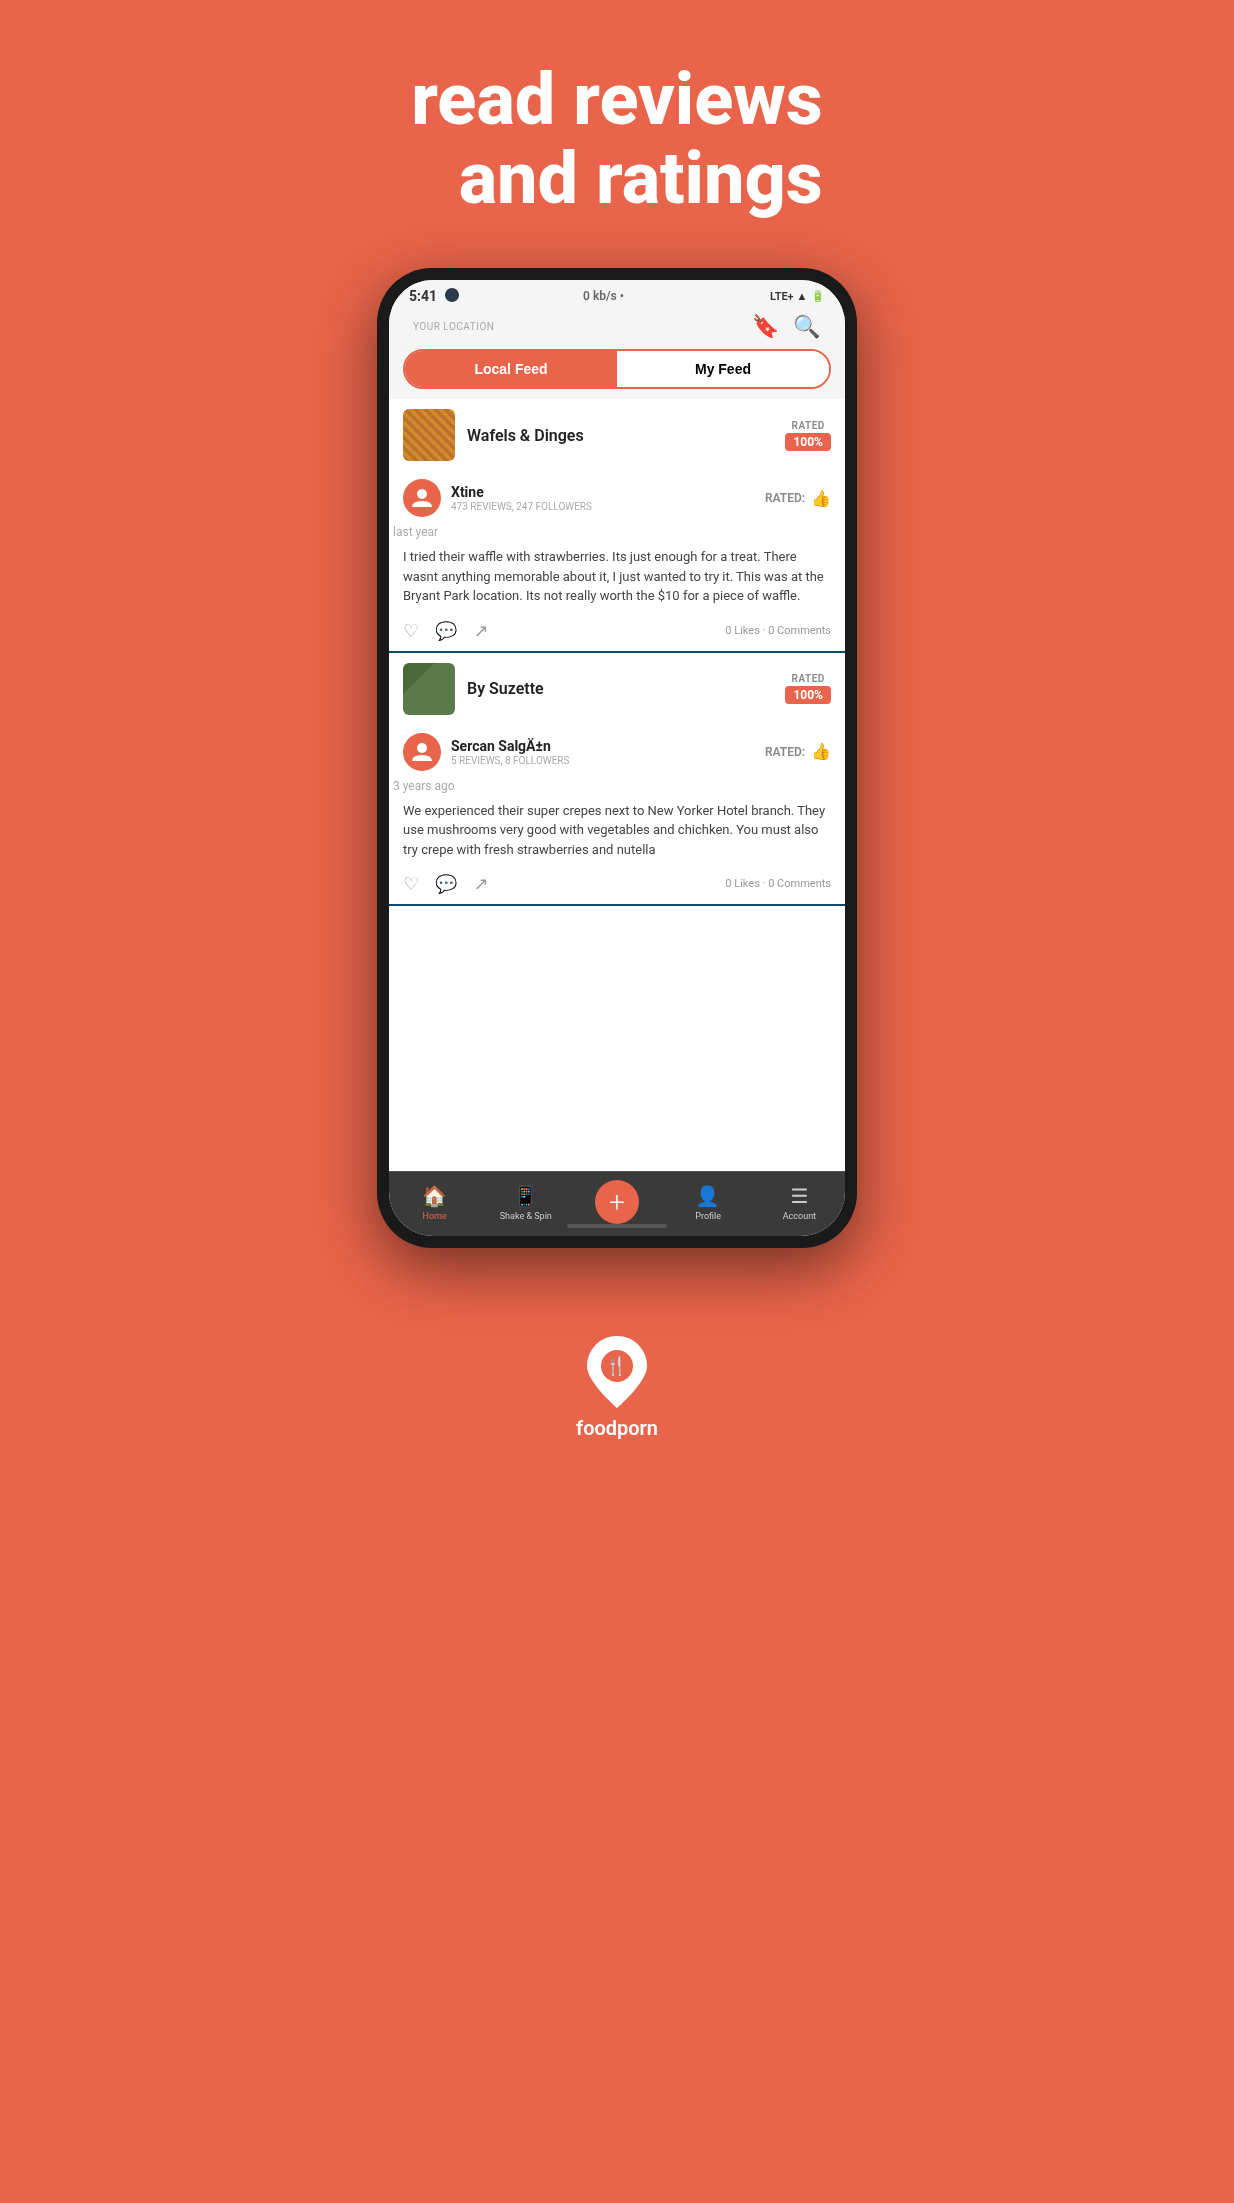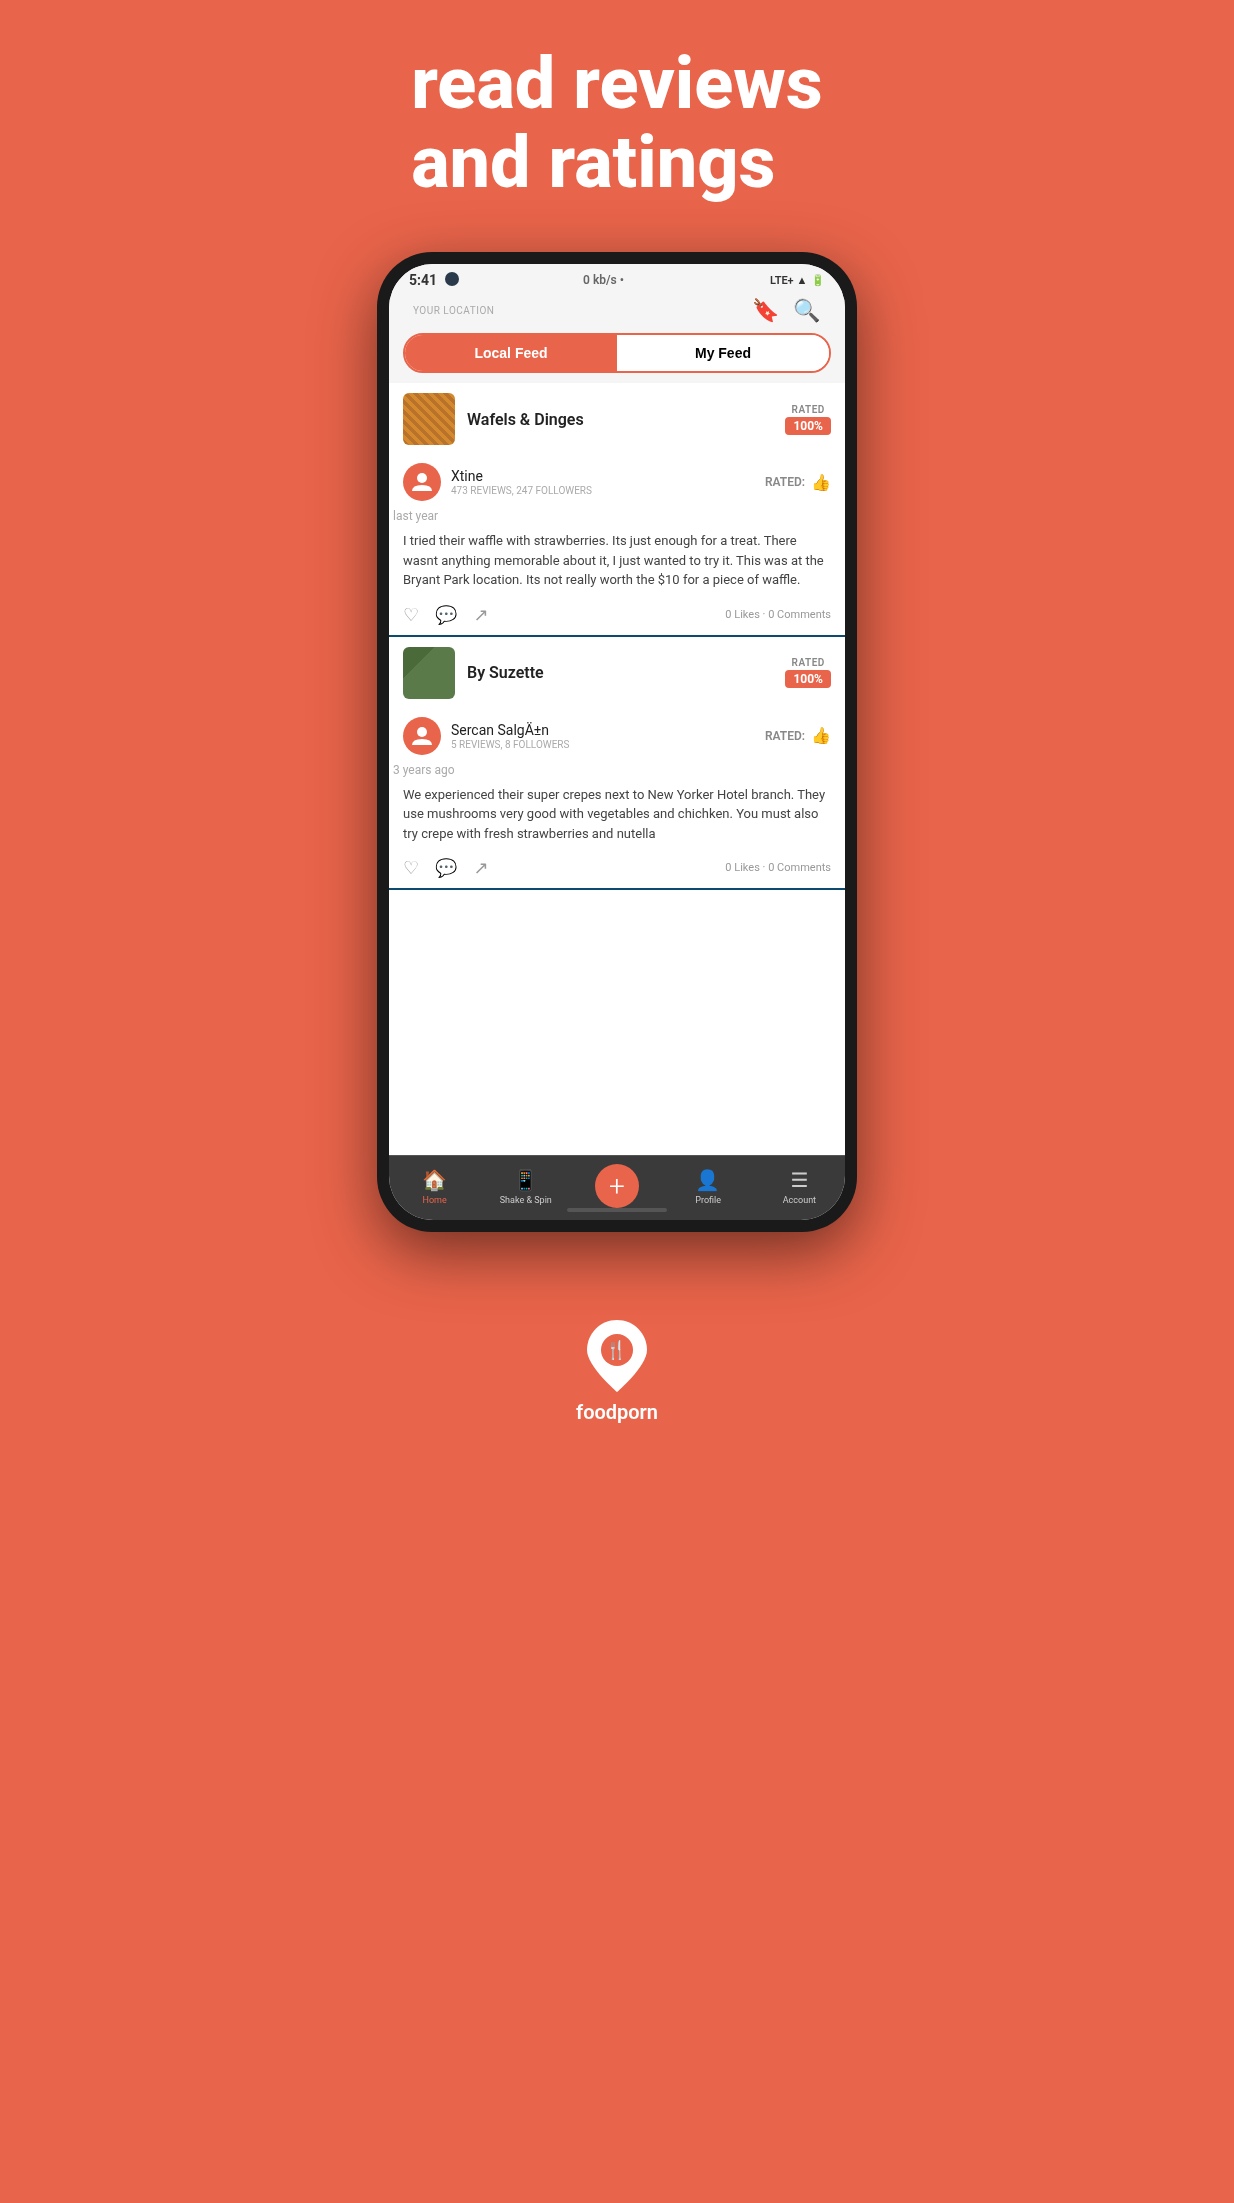--- a/index.html
+++ b/index.html
@@ -11,22 +11,22 @@
       display: flex;
       flex-direction: column;
       align-items: center;
       overflow: hidden;
     }
 
     .headline {
       color: white;
       font-size: 72px;
       font-weight: 800;
-      text-align: left;
-      margin-top: 44px;
+      text-align: right;
+      margin-top: 60px;
       line-height: 1.1;
     }
 
     .phone-wrapper {
       margin-top: 50px;
       position: relative;
       width: 480px;
       height: 1028px;
     }
 
@@ -219,21 +219,21 @@
       font-size: 18px;
     }
 
     .reviewer-info {
       margin-left: 10px;
       flex: 1;
     }
 
     .reviewer-name {
       font-size: 14px;
-      font-weight: 400;
+      font-weight: 700;
       color: #222;
     }
 
     .reviewer-stats {
       font-size: 10px;
       color: #aaa;
       margin-top: 1px;
     }
 
     .rated-thumbs {

